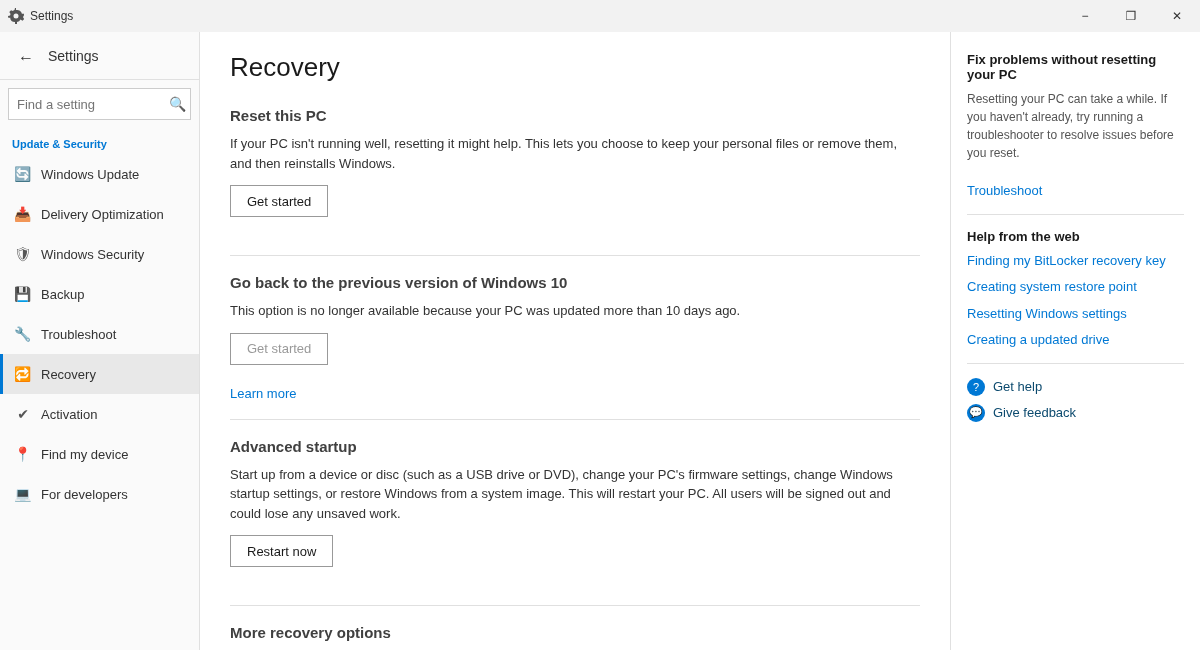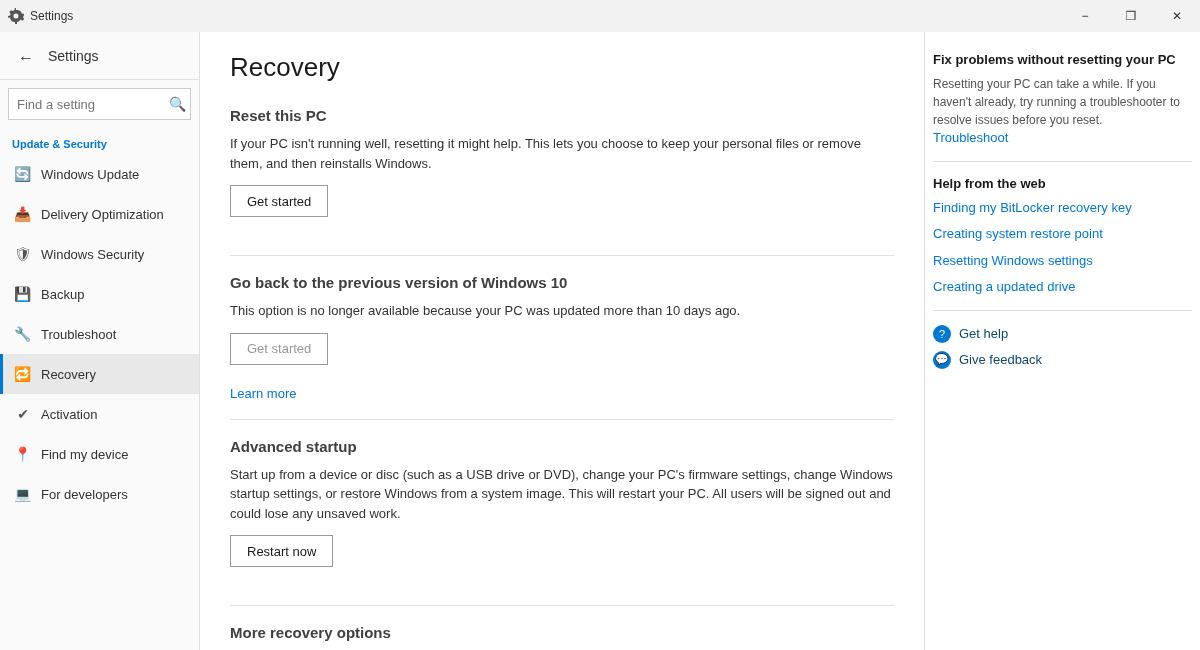--- a/index.html
+++ b/index.html
@@ -210,37 +210,37 @@
     .link-text {
       color: #0078d4;
       text-decoration: none;
       font-size: 13px;
       cursor: pointer;
       margin-top: 9px;
     }
 
     
     .right-panel {
-      width: 276px;
-      padding: 20px 8px;
+      width: 250px;
+      padding: 20px 16px;
       border-left: 1px solid #e0e0e0;
       overflow-y: auto;
       flex-shrink: 0;
     }
     .right-panel-section-title {
       font-size: 13px;
       font-weight: 600;
       color: #1a1a1a;
       margin-bottom: 8px;
     }
     .right-panel-desc {
       font-size: 12px;
       color: #555;
       line-height: 1.5;
-      margin-bottom: 0;
+      margin-bottom: 20px;
     }
     .right-panel-link {
       display: block;
       color: #0078d4;
       text-decoration: none;
       font-size: 13px;
       cursor: pointer;
       margin-bottom: 8px;
       line-height: 1.4;
     }

